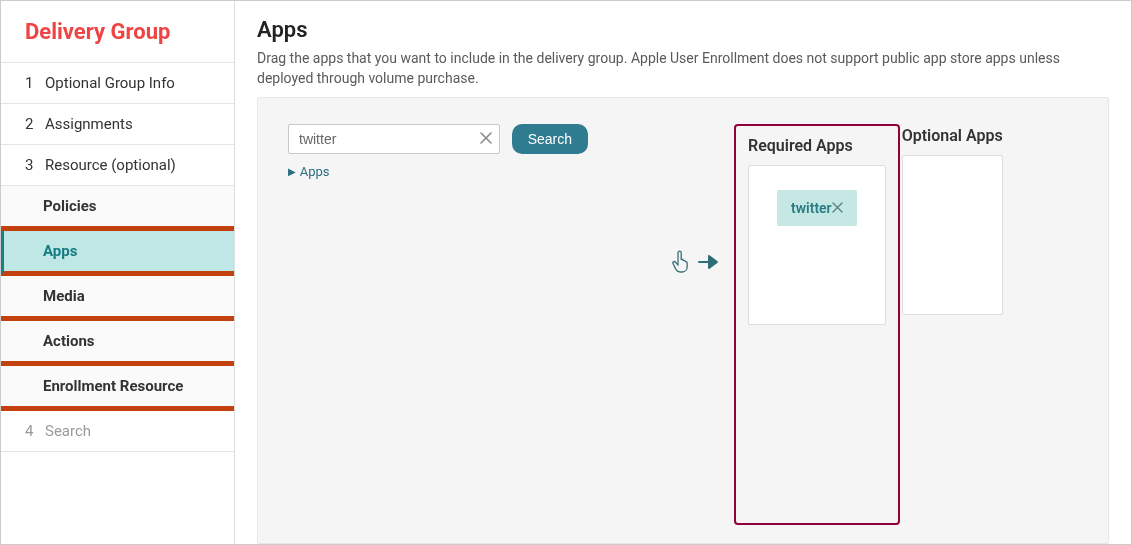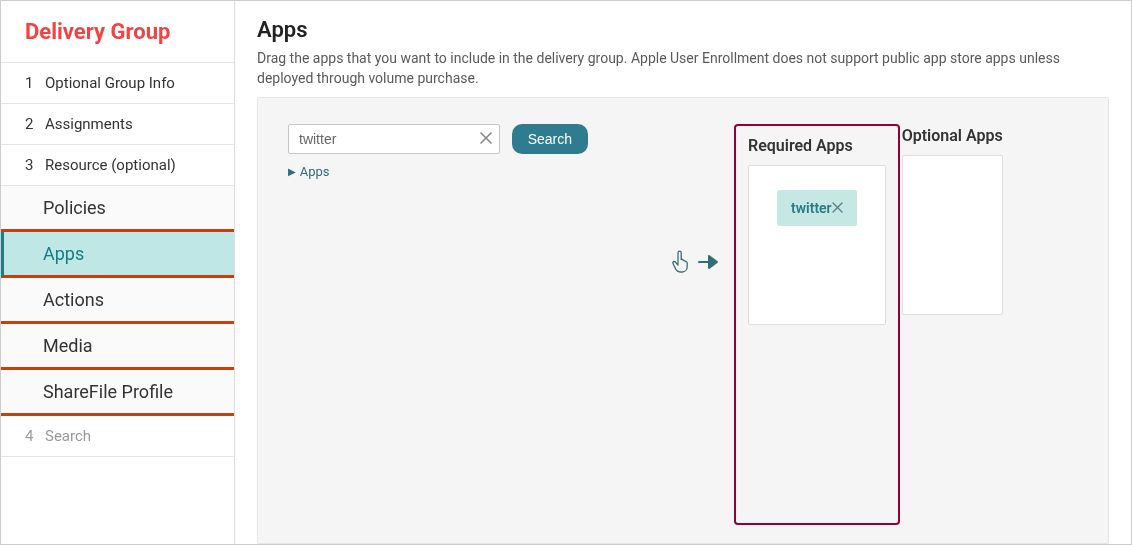--- a/index.html
+++ b/index.html
@@ -32,25 +32,26 @@
       color: #333;
       cursor: pointer;
       display: flex;
       gap: 8px;
     }
     .nav-item.disabled { color: #9a9a9a; cursor: default; }
     .nav-num { width: 12px; display: inline-block; }
     .sub-list { list-style: none; }
     .sub-item {
       padding: 11px 16px 11px 42px;
-      border-bottom: 3px solid #c2410c;
-      font-size: 18px;
+      border-bottom: 5px solid #c2410c;
+      font-size: 15px;
       color: #333;
       cursor: pointer;
       background: #fafafa;
+      font-weight: bold;
     }
     .sub-item.active {
       background: #bfe7e5;
       color: #157c82;
       border-left: 3px solid #1a7f85;
       padding-left: 39px;
     }
     .main {
       flex: 1;
       padding: 16px 22px 0 22px;
@@ -174,23 +175,23 @@
       <span class="nav-num">2</span>
       <span>Assignments</span>
     </li>
     <li class="nav-item">
       <span class="nav-num">3</span>
       <span>Resource (optional)</span>
     </li>
     <ul class="sub-list">
       <li class="sub-item"><span>Policies</span></li>
       <li class="sub-item active"><span>Apps</span></li>
+      <li class="sub-item"><span>Media</span></li>
       <li class="sub-item"><span>Actions</span></li>
-      <li class="sub-item"><span>Media</span></li>
-      <li class="sub-item"><span>ShareFile Profile</span></li>
+      <li class="sub-item"><span>Enrollment Resource</span></li>
     </ul>
     <li class="nav-item disabled">
       <span class="nav-num">4</span>
       <span>Search</span>
     </li>
   </ul>
 </aside>
 
 <main class="main">
   <h1 class="main-title">Apps</h1>

